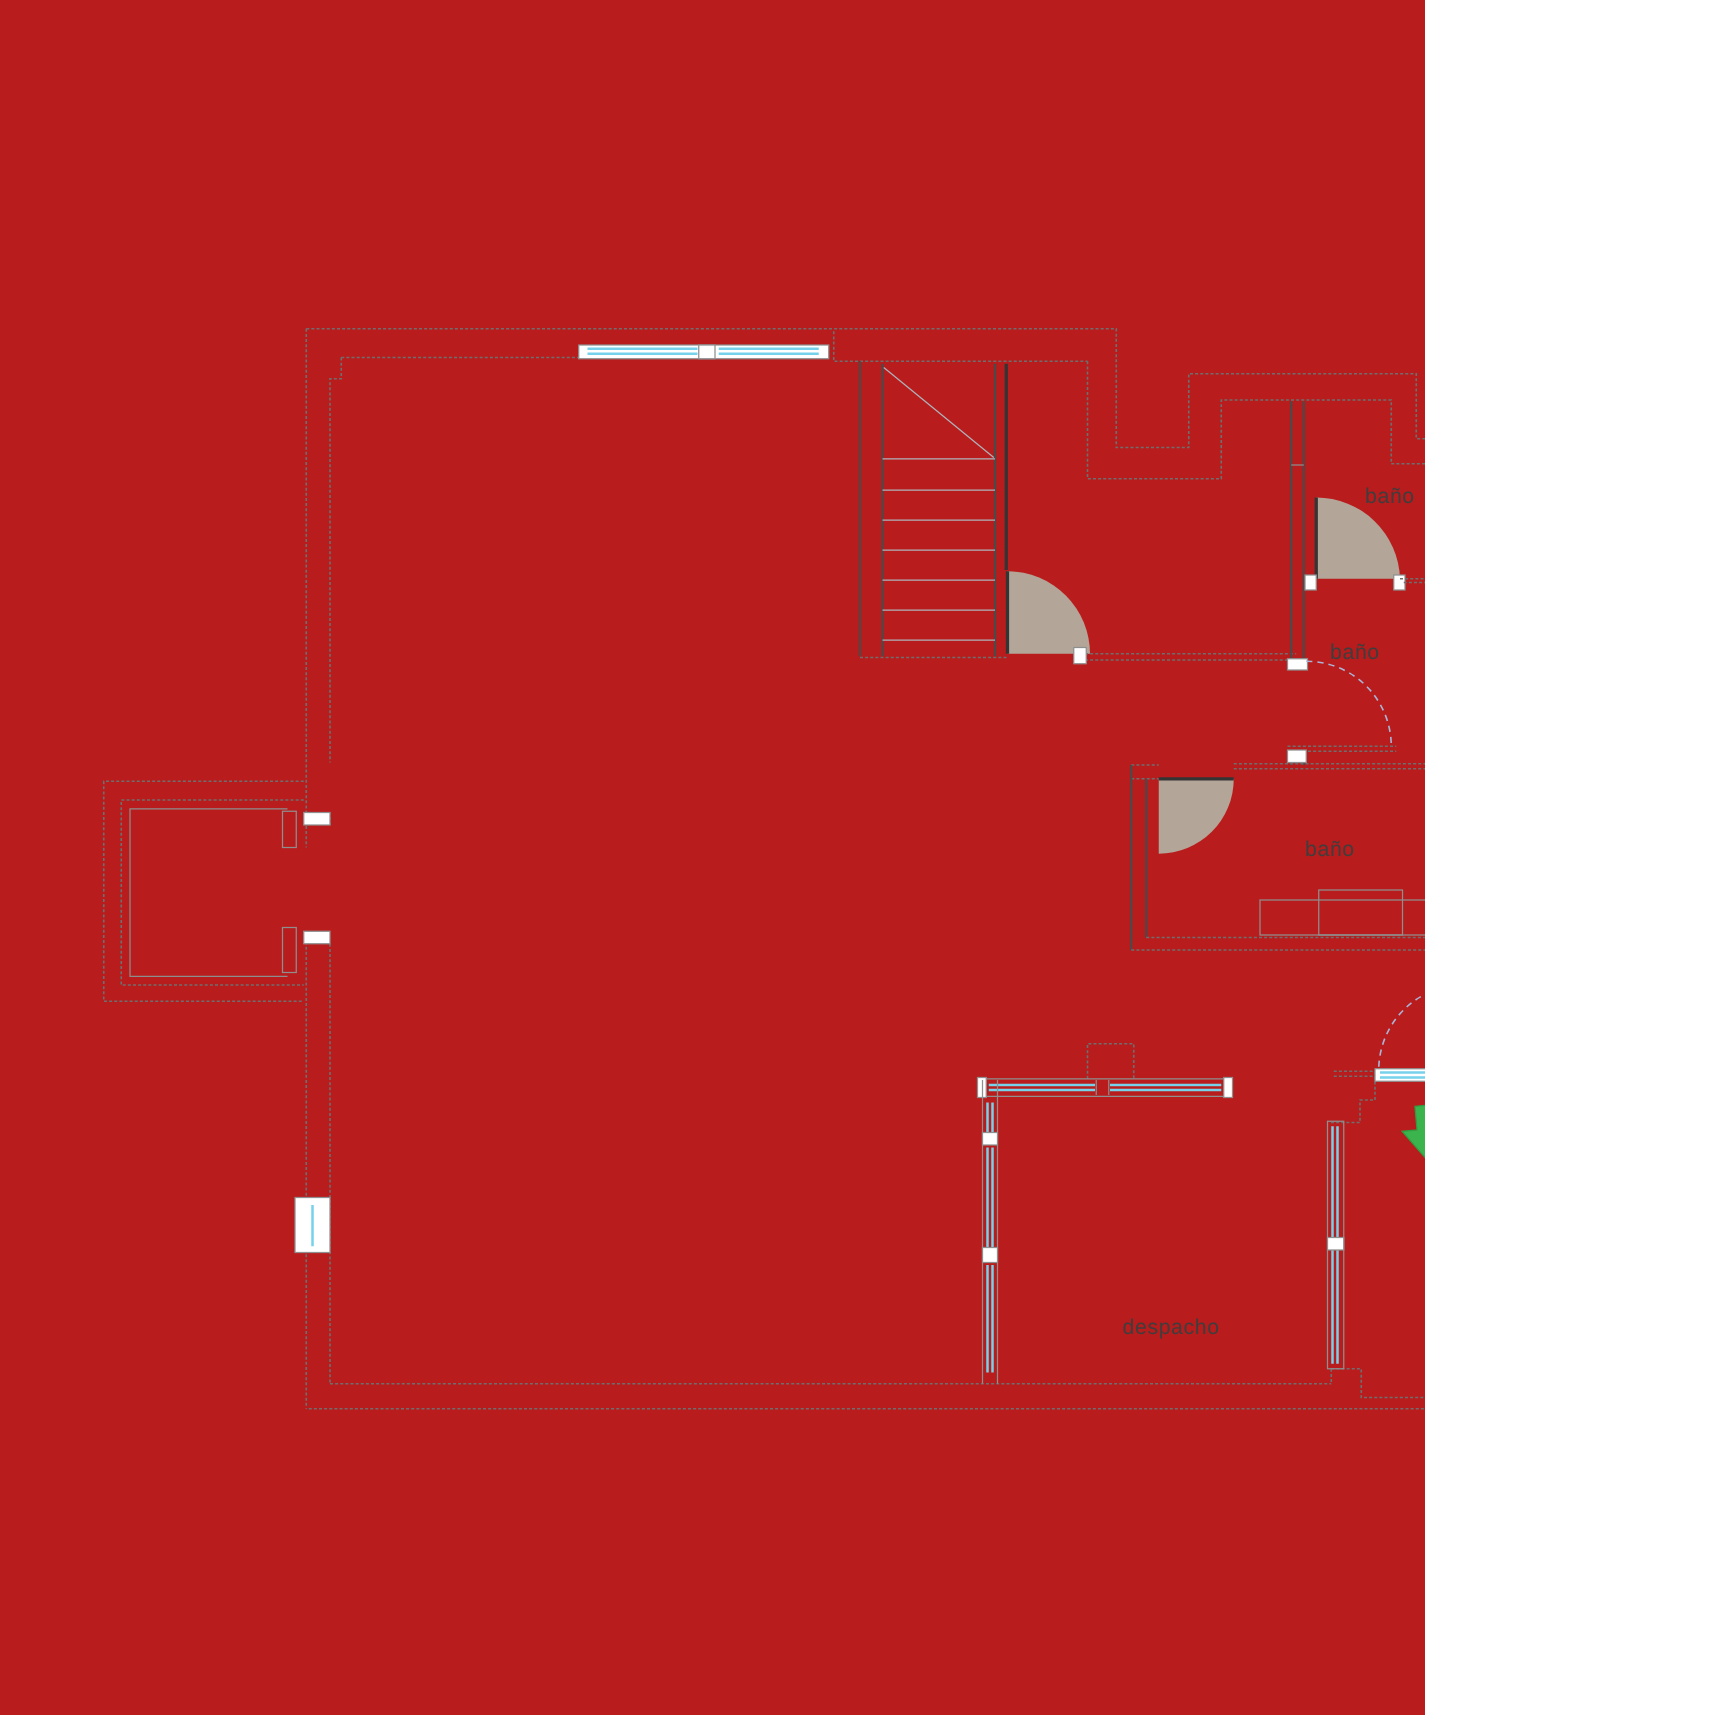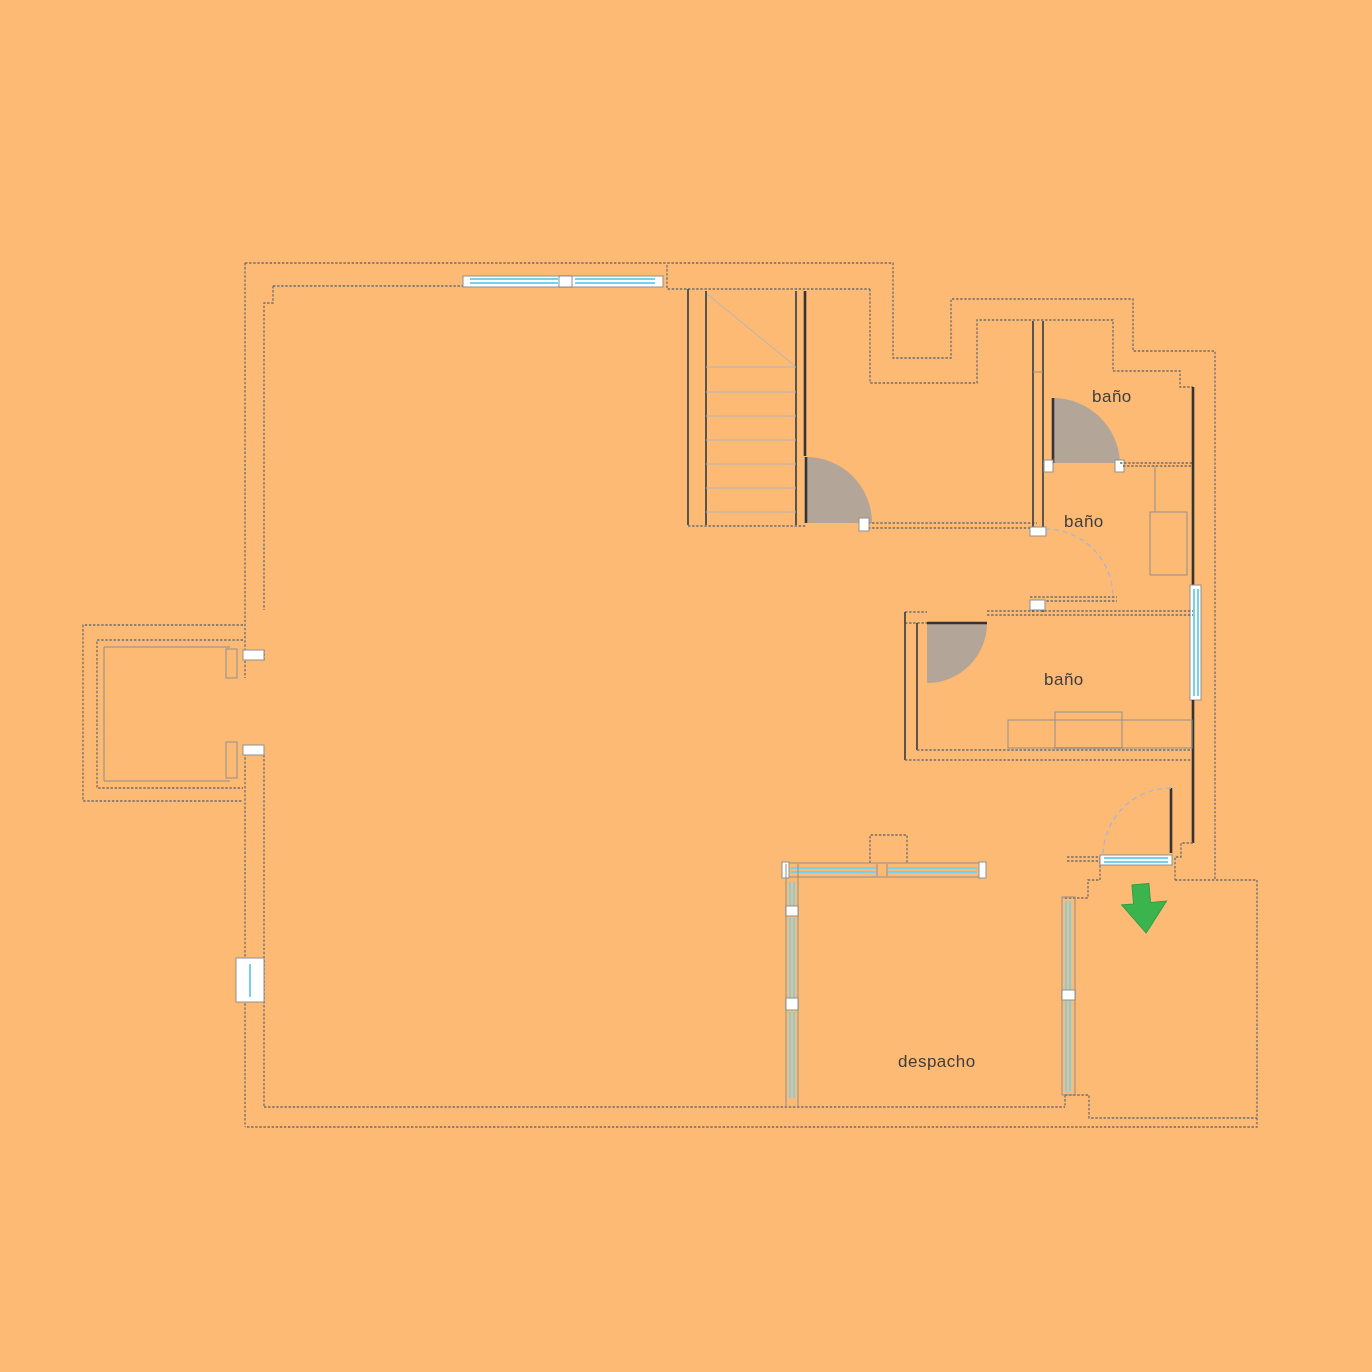--- a/index.html
+++ b/index.html
@@ -1,16 +1,16 @@
 <!DOCTYPE html>
 <html><head>
 <meta charset="utf-8">
 <style>
   html,body{margin:0;padding:0;background:#ffffff;}
-  #page{position:relative;width:1372px;height:1372px;background:#fdba74;overflow:hidden;
+  #page{position:relative;width:1140px;height:1372px;background:#b91c1c;overflow:hidden;
         font-family:"Liberation Sans", sans-serif;}
   svg{position:absolute;left:0;top:0;}
   
   .wl{stroke:#6e6e6e;stroke-width:1.3;fill:none;stroke-dasharray:2.4 1.7;}
   .wm{stroke:#4a4a4a;stroke-width:1.8;fill:none;}
   .wd{stroke:#343434;stroke-width:2.6;fill:none;}
   .thin{stroke:#8d8d8d;stroke-width:1;fill:none;}
   .tread{stroke:#aeb4bc;stroke-width:1;fill:none;}
   .glass{stroke:#76d2ea;stroke-width:2;fill:none;}
   .frame{stroke:#8f8f8f;stroke-width:1;fill:#ffffff;}

